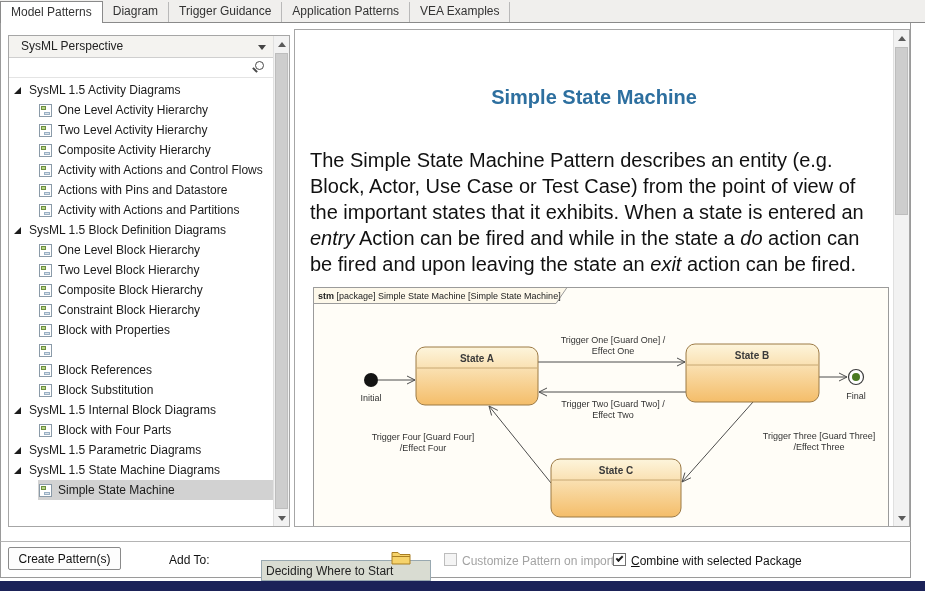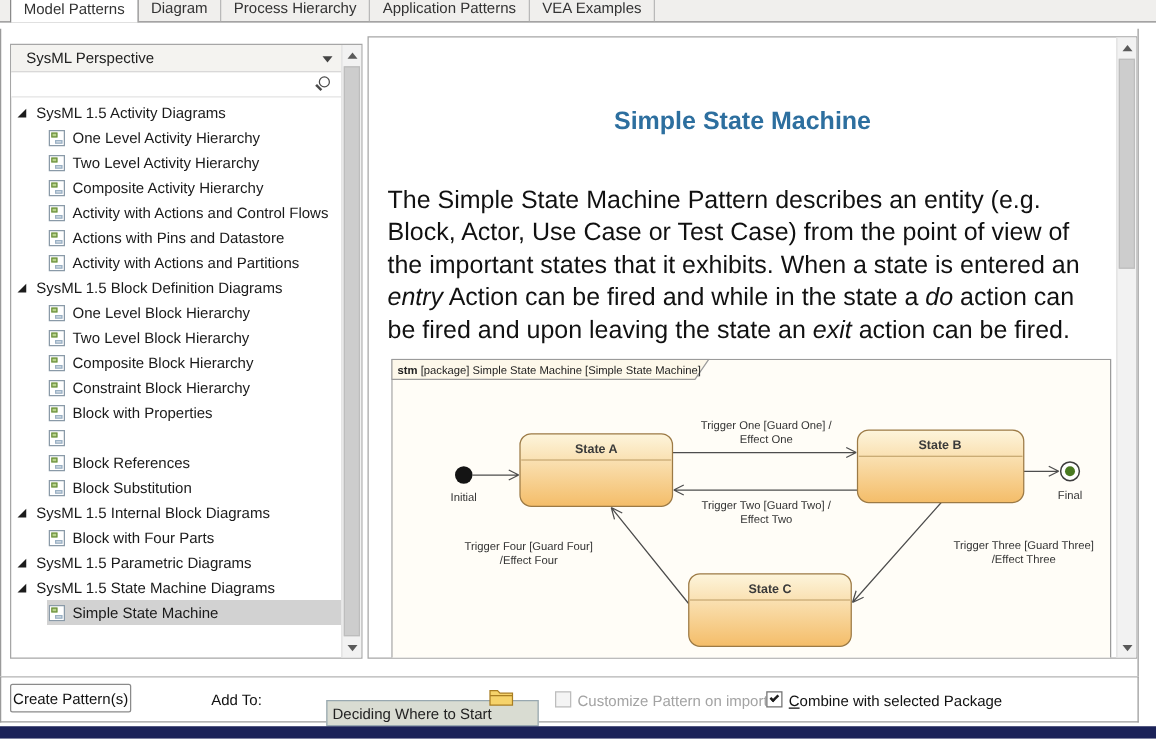--- a/index.html
+++ b/index.html
@@ -1,22 +1,22 @@
 <!DOCTYPE html>
 <html><head>
 <meta charset="utf-8">
 <style>
   * { box-sizing: border-box; margin: 0; padding: 0; }
   html,body { width: 925px; height: 591px; }
   body { font-family: "Liberation Sans", sans-serif; background: #fff; position: relative; overflow: hidden; }
   .app { position: absolute; inset: 0; width: 925px; height: 591px; background: #fff; }
 
   
-  .tabbar { position: absolute; left: 0; top: 0; width: 925px; height: 18px; background: #f0efed;
-            border-bottom: 1px solid #8a8a8a; display: flex; align-items: flex-end; padding-left: 8px; }
+  .tabbar { position: absolute; left: 0; top: 0; width: 925px; height: 23px; background: #f0efed;
+            border-bottom: 1px solid #8a8a8a; display: flex; align-items: flex-end; padding-left: 0; }
   .tab { height: 20px; line-height: 19px; padding: 0 10px; font-size: 12px; color: #333;
          border-right: 1px solid #b9b9b9; cursor: default; white-space: nowrap; }
   .tab.active { background: #fff; border: 1px solid #8a8a8a; border-bottom: none; height: 22px;
                 line-height: 20px; margin-bottom: -1px; position: relative; z-index: 2; }
 
   
   .main { position: absolute; left: 0; top: 23px; width: 911px; height: 518px; background: #fff;
           border-left: 1px solid #9a9a9a; border-right: 1px solid #9a9a9a; }
 
   
@@ -59,21 +59,21 @@
   .ptitle { position: absolute; top: 56px; left: 0; width: 100%; text-align: center;
             font-size: 20px; font-weight: bold; color: #2d6f9f; }
   .desc { position: absolute; top: 117px; left: 15px; width: 566px; font-size: 20px;
           line-height: 26px; color: #111; }
   .diagram { position: absolute; left: 18px; top: 257px; width: 578px; height: 312px; }
   .dsvg text { font-family: "Liberation Sans", sans-serif; }
 
   
   .footer { position: absolute; left: 0; top: 541px; width: 911px; height: 37px; background: #fff;
             border: 1px solid #9a9a9a; border-top: 1px solid #b4b4b4; }
-  .btn-create { position: absolute; left: 7px; top: 5px; width: 97px; height: 23px; background: #fdfdfd;
+  .btn-create { position: absolute; left: 7px; top: 5px; width: 113px; height: 23px; background: #fdfdfd;
                 border: 1px solid #8a8a8a; border-radius: 2px; font-size: 12px; font-family: inherit; color: #111; }
   .addto { position: absolute; left: 168px; top: 11px; font-size: 12px; color: #111; text-align: center; }
   .addinput { position: absolute; left: 212px; top: 18px; width: 170px; height: 21px;
               border: 1px solid #98a8b0; background: #d9dcd2; font-size: 12px; padding: 0 4px;
               color: #222; font-family: inherit; margin-left: 48px; }
   .folderbtn { position: absolute; left: 388px; top: 7px; width: 24px; height: 20px; border: none;
                background: transparent; padding: 0; }
   .cbbox { position: absolute; top: 11px; width: 13px; height: 13px; background: #fff; border: 1px solid #707070; }
   .cbbox.disabled { border-color: #bdbdbd; background: #f4f4f4; }
   .cbbox .chk { position: absolute; left: 2px; top: 2px; width: 7px; height: 4px;
@@ -87,21 +87,21 @@
   .statusbar { position: absolute; left: 0; top: 581px; width: 925px; height: 10px; background: #1b2258; }
 </style>
 </head>
 <body>
 
 <div class="app">
 
   <div class="tabbar">
       <div class="tab active">Model Patterns</div>
       <div class="tab">Diagram</div>
-      <div class="tab">Process Hierarchy</div>
+      <div class="tab">Trigger Guidance</div>
       <div class="tab">Application Patterns</div>
       <div class="tab">VEA Examples</div>
     </div>
 
   <div class="main">
 
     <div class="lpanel">
       <div class="combo">
         <span>SysML Perspective</span>
         <span class="combo-arrow"></span>

